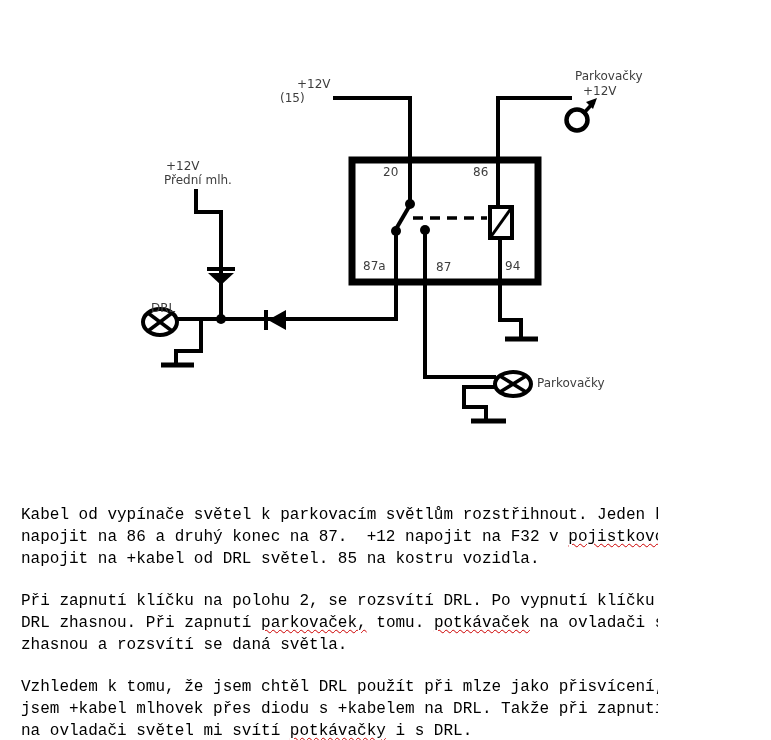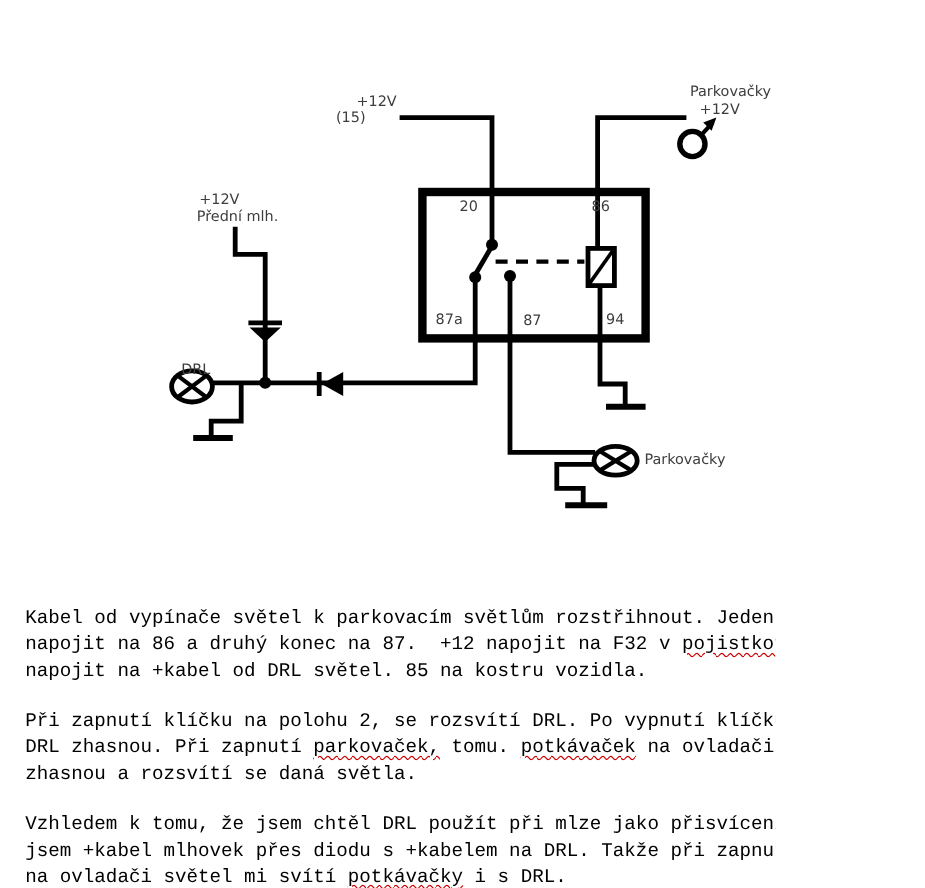--- a/index.html
+++ b/index.html
@@ -4,21 +4,21 @@
 <style>
   :root{
     --bg:#ffffff;
     --wire:#000000;
     --label:#3d3d3d;
     --spell:#cc0000;
   }
   html,body{margin:0;padding:0;background:#fff;}
   .screen{
     position:relative;width:646px;height:740px;background:var(--bg);
-    overflow:hidden;font-family:"DejaVu Sans",sans-serif;
+    overflow:hidden;font-family:"DejaVu Sans",sans-serif;padding-left:12px;
   }
   .schematic-svg{position:absolute;left:0;top:0;color:var(--wire);}
   .dlabel{
     position:absolute;font-size:12px;line-height:13px;color:var(--label);
     white-space:nowrap;font-family:"DejaVu Sans",sans-serif;
   }
   .text-block{
     position:absolute;left:21px;top:504px;width:741px;
     font-family:Liberation Mono, monospace;font-size:16px;line-height:22px;color:#000;
   }
@@ -110,21 +110,21 @@
   <div class="dlabel" style="left:575px;top:70px">Parkovačky</div>
   <div class="dlabel" style="left:583px;top:85px">+12V</div>
 
   <div class="dlabel" style="left:166px;top:160px">+12V</div>
   <div class="dlabel" style="left:164px;top:174px">Přední mlh.</div>
 
   <div class="dlabel" style="left:151px;top:302px">DRL</div>
   <div class="dlabel" style="left:537px;top:377px">Parkovačky</div>
 
   <div class="dlabel" style="left:383px;top:166px">20</div>
-  <div class="dlabel" style="left:493px;top:166px">86</div>
+  <div class="dlabel" style="left:473px;top:166px">86</div>
   <div class="dlabel" style="left:363px;top:260px">87a</div>
   <div class="dlabel" style="left:436px;top:261px">87</div>
   <div class="dlabel" style="left:505px;top:260px">94</div>
 
   <div class="text-block">
       <p class="para"><span>Kabel od vypínače světel k parkovacím světlům rozstřihnout. Jeden konec napojit na 86 a druhý konec na 87.  +12 napojit na F32 v </span><span class="misspelled">pojistkovce</span><span>. 87a napojit na +kabel od DRL světel. 85 na kostru vozidla.</span></p>
       <p class="para"><span>Při zapnutí klíčku na polohu 2, se rozsvítí DRL. Po vypnutí klíčku cca po 10s DRL zhasnou. Při zapnutí </span><span class="misspelled">parkovaček,</span><span> tomu. </span><span class="misspelled">potkávaček</span><span> na ovladači světel, DRL zhasnou a rozsvítí se daná světla.</span></p>
       <p class="para"><span>Vzhledem k tomu, že jsem chtěl DRL použít při mlze jako přisvícení, propojil jsem +kabel mlhovek přes diodu s +kabelem na DRL. Takže při zapnutí mlhovek na ovladači světel mi svítí </span><span class="misspelled">potkávačky</span><span> i s DRL.</span></p>
     </div>
 

